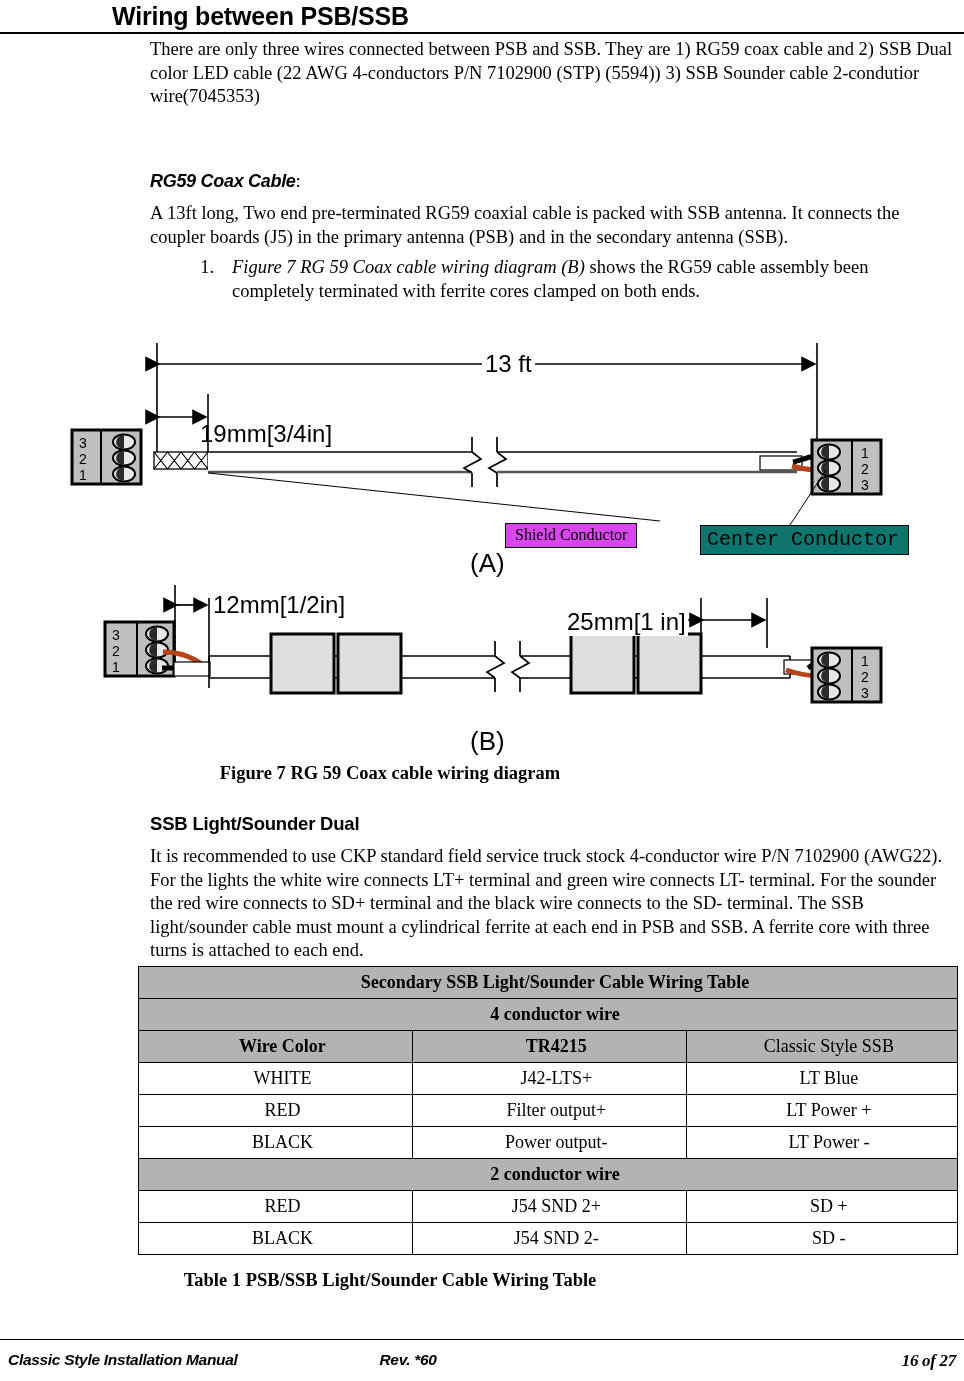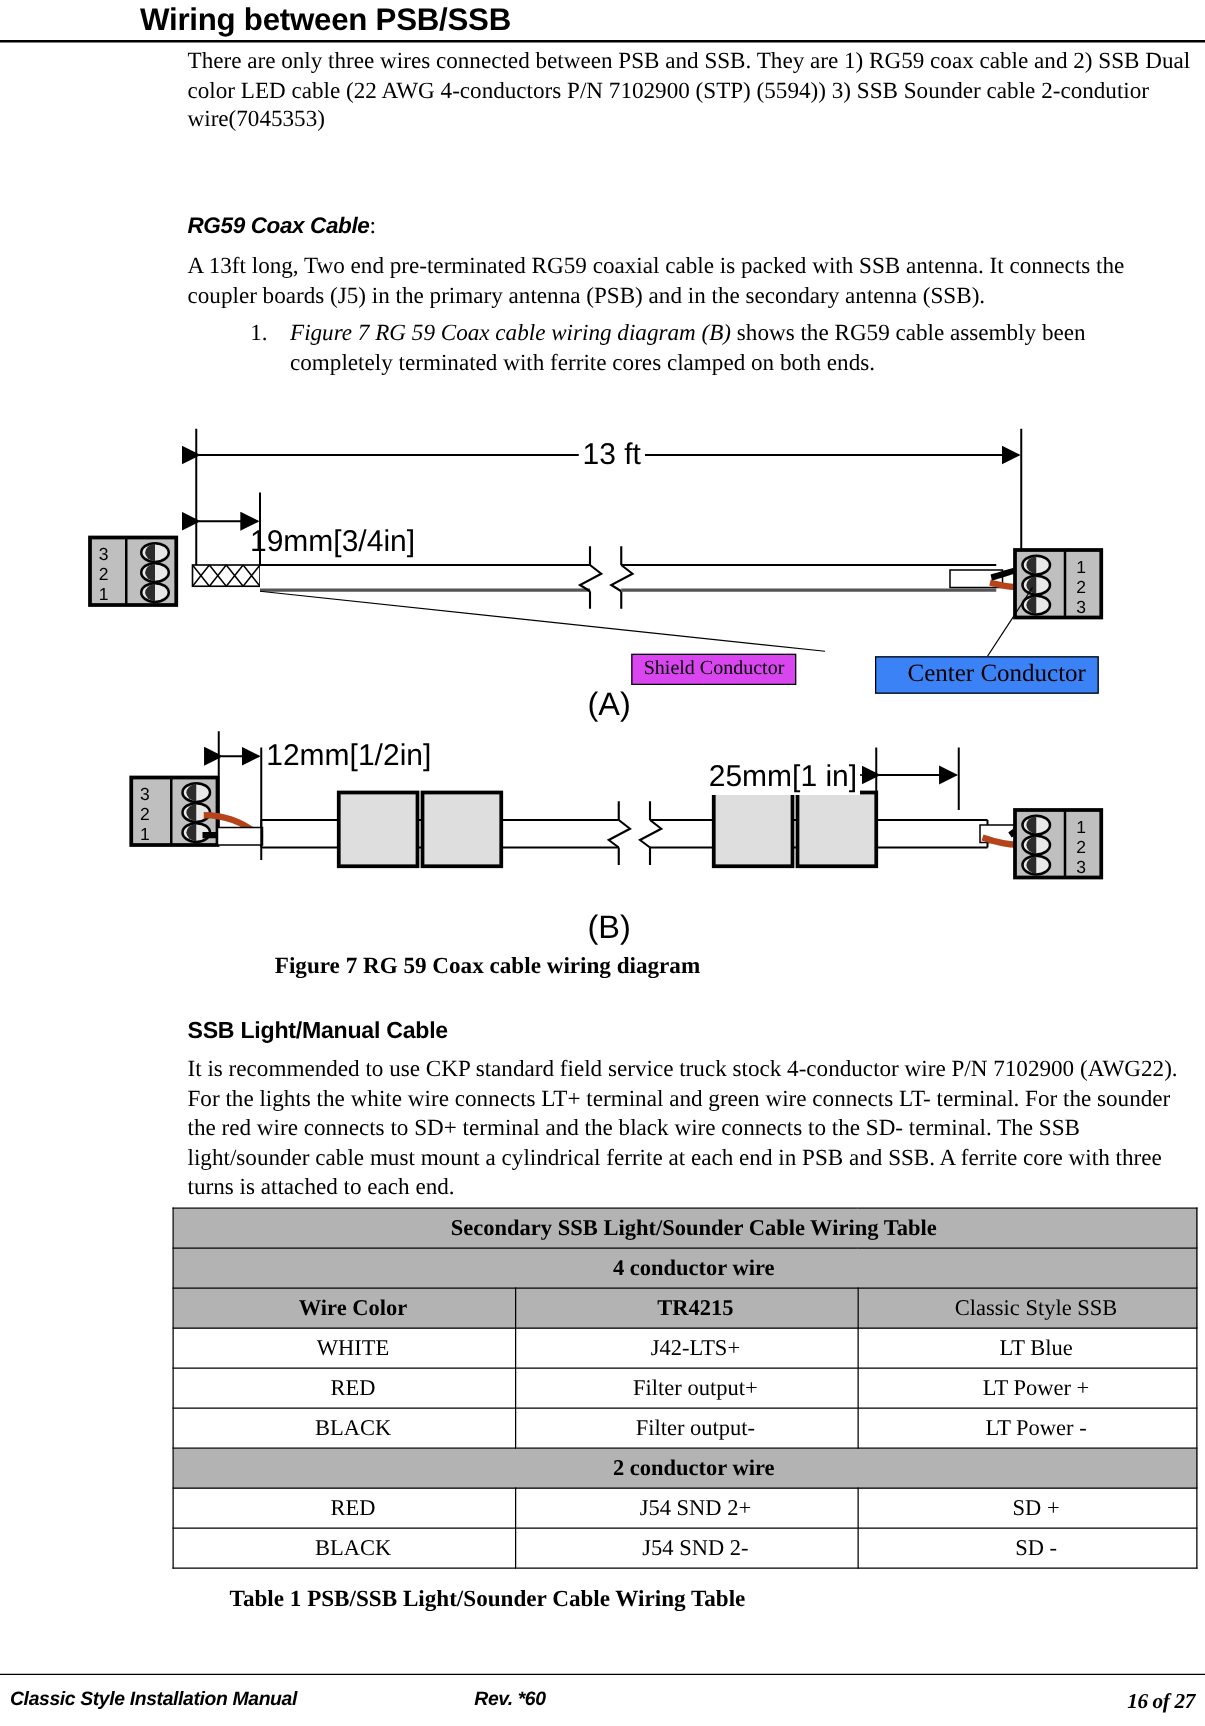--- a/index.html
+++ b/index.html
@@ -333,39 +333,39 @@
     <ellipse cx="829" cy="676" rx="11" ry="7.5" fill="#e8e8e8" stroke="#000" stroke-width="2"></ellipse>
     <path d="M 829 668.8 A 11 7.5 0 0 0 829 683.2 Z" fill="#2b2b2b"></path>
     <ellipse cx="829" cy="692" rx="11" ry="7.5" fill="#e8e8e8" stroke="#000" stroke-width="2"></ellipse>
     <path d="M 829 684.8 A 11 7.5 0 0 0 829 699.2 Z" fill="#2b2b2b"></path>
   </g>
   <text x="861" y="666" font-family="Liberation Sans, sans-serif" font-size="14">1</text>
   <text x="861" y="682" font-family="Liberation Sans, sans-serif" font-size="14">2</text>
   <text x="861" y="698" font-family="Liberation Sans, sans-serif" font-size="14">3</text>
 </svg>
 
-<div style="position:absolute; left:463px; top:350px; font-family:'Liberation Sans',sans-serif; font-size:24px; background:#fff; padding:0 3px;">13 ft</div>
+<div style="position:absolute; left:482px; top:350px; font-family:'Liberation Sans',sans-serif; font-size:24px; background:#fff; padding:0 3px;">13 ft</div>
 
 <div style="position:absolute; left:200px; top:402px; font-family:'Liberation Sans',sans-serif; font-size:24px;margin-top:18px;">19mm[3/4in]</div>
 
 <div style="position:absolute; left:505px; top:523px; border:1.4px solid #000; background:#d946ef; padding:2px 9px 3px 9px; font-family:Liberation Serif, serif; font-size:16px;">Shield Conductor</div>
 
-<div style="position:absolute; left:700px; top:525px; border:1.4px solid #000; background:#3b82f6; padding:2px 9px 3px 25px; font-family:Liberation Serif, serif; font-size:20px;">Center Conductor</div>
+<div style="position:absolute; left:700px; top:525px; border:1.4px solid #000; background:#0f766e; padding:2px 9px 3px 6px; font-family:Liberation Mono, monospace; font-size:20px;">Center Conductor</div>
 
 <div style="position:absolute; left:470px; top:548px; font-family:'Liberation Sans',sans-serif; font-size:26px;">(A)</div>
 
 <div style="position:absolute; left:213px; top:591px; font-family:'Liberation Sans',sans-serif; font-size:24px;">12mm[1/2in]</div>
 
 <div style="position:absolute; left:565px; top:608px; font-family:'Liberation Sans',sans-serif; font-size:24px; background:#fff; padding:0 2px;">25mm[1 in]</div>
 
 <div style="position:absolute; left:470px; top:726px; font-family:'Liberation Sans',sans-serif; font-size:26px;">(B)</div>
 
 <div class="fig-caption" style="top:763px;">Figure 7 RG 59 Coax cable wiring diagram</div>
 
-<div class="subhead-sans" style="left:150px; top:813px;">SSB Light/Manual Cable</div>
+<div class="subhead-sans" style="left:150px; top:813px;">SSB Light/Sounder Dual</div>
 
 <div class="para" style="left:150px; top:845px; width:808px;">It is recommended to use CKP standard field service truck stock 4-conductor wire P/N 7102900 (AWG22). For the lights the white wire connects LT+ terminal and green wire connects LT- terminal. For the sounder the red wire connects to SD+ terminal and the black wire connects to the SD- terminal. The SSB light/sounder cable must mount a cylindrical ferrite at each end in PSB and SSB. A ferrite core with three turns is attached to each end.</div>
 
 <table class="wiring">
   <tbody>
     <tr>
       <td class="shaded" colspan="3">Secondary SSB Light/Sounder Cable Wiring Table</td>
     </tr>
     <tr>
       <td class="shaded" colspan="3">4 conductor wire</td>
@@ -380,21 +380,21 @@
       <td>J42-LTS+</td>
       <td>LT Blue</td>
     </tr>
     <tr>
       <td>RED</td>
       <td>Filter output+</td>
       <td>LT Power +</td>
     </tr>
     <tr>
       <td>BLACK</td>
-      <td>Filter output-</td>
+      <td>Power output-</td>
       <td>LT Power -</td>
     </tr>
     <tr>
       <td class="shaded" colspan="3">2 conductor wire</td>
     </tr>
     <tr>
       <td>RED</td>
       <td>J54 SND 2+</td>
       <td>SD +</td>
     </tr>

